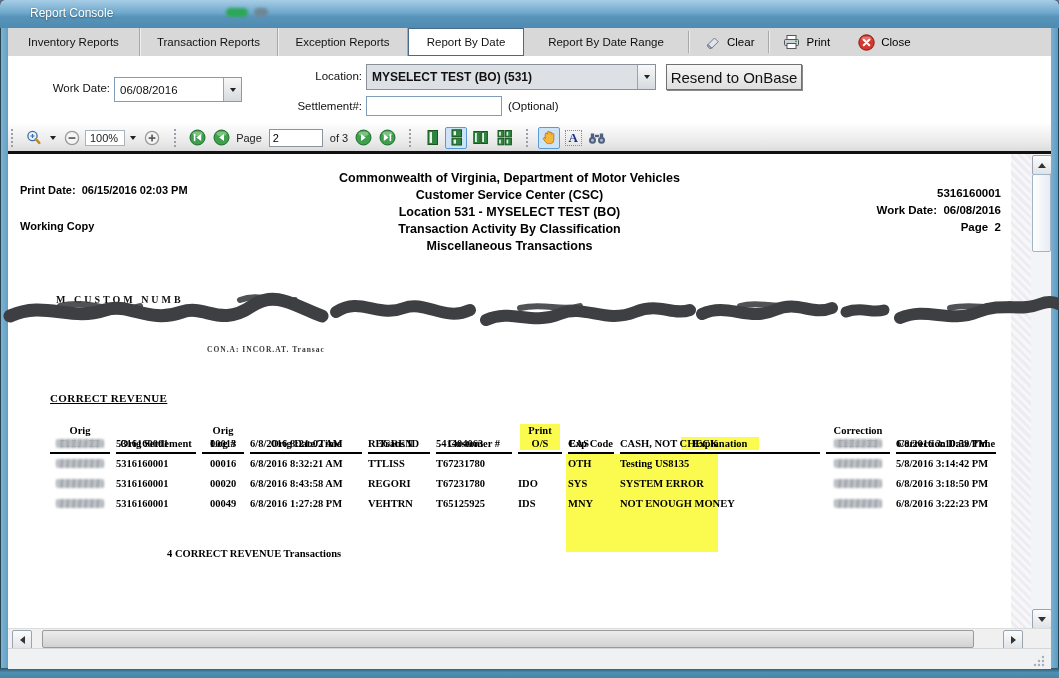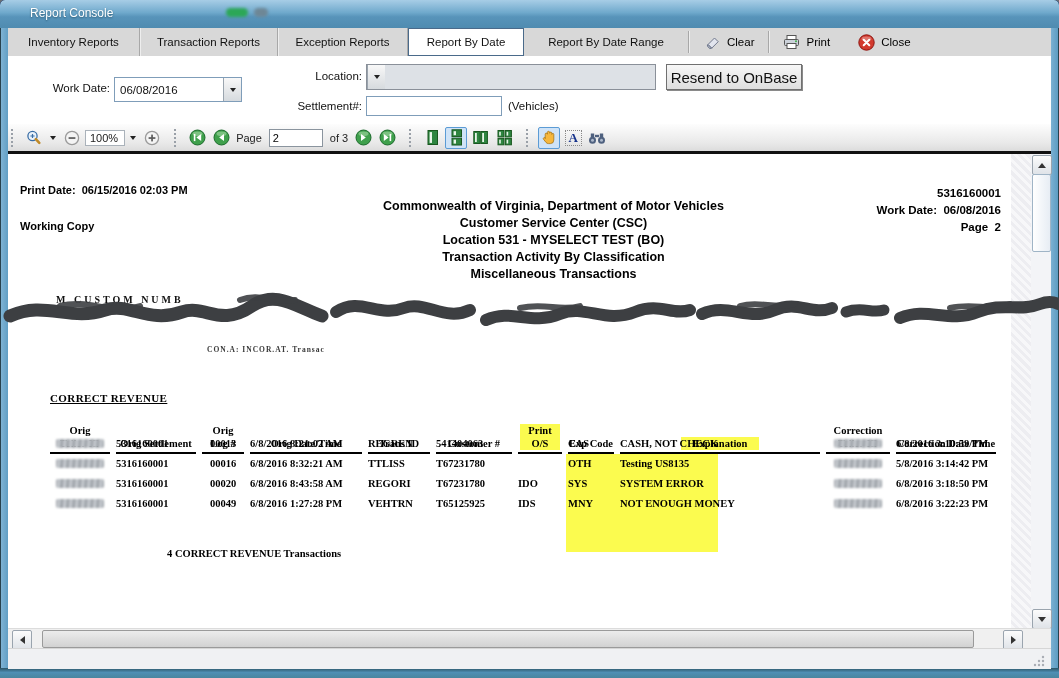--- a/index.html
+++ b/index.html
@@ -48,21 +48,21 @@
   .page-input{width:46px;height:16px;border:1px solid #8a949e;font-size:11px;padding:0 3px;margin:0 4px;font-family:"Liberation Sans",sans-serif;}
   .tlabel{margin:0 3px;}
   .atool{font-family:"Liberation Serif",serif;font-weight:bold;color:#16328c;font-size:13px;border:1px dotted #8a8a8a;padding:0 3px;line-height:14px;}
   .sepline{position:absolute;left:0;top:123px;width:1043px;height:3px;background:#111;}
   
   .viewport{position:absolute;left:0;top:126px;width:1043px;height:474px;background:#fff;}
   .rpage{position:absolute;left:0;top:0;width:1003px;height:474px;background:#fff;color:#000;}
   .outstrip{position:absolute;left:1003px;top:0;width:20px;height:474px;
     background:repeating-linear-gradient(45deg,#f7f7f9 0 3px,#ededf1 3px 6px);}
   .hdr-sans{font-weight:bold;font-size:11px;white-space:nowrap;}
-  .centerblock{position:absolute;left:0;width:1003px;top:44px;text-align:center;font-weight:bold;font-size:12.5px;line-height:17px;padding-left:44px;}
+  .centerblock{position:absolute;left:0;width:1003px;top:16px;text-align:center;font-weight:bold;font-size:12.5px;line-height:17px;}
   .rightblock{position:absolute;right:10px;top:31px;text-align:right;font-weight:bold;font-size:11.5px;line-height:17px;}
   .frag-large{position:absolute;left:48px;top:140px;font:bold 10px "Liberation Serif",serif;letter-spacing:3px;color:#111;z-index:1;}
   .frag-small{position:absolute;left:199px;top:191px;font:bold 7.5px "Liberation Serif",serif;letter-spacing:1px;color:#3a3a3a;}
   .sectitle{position:absolute;left:42px;top:238px;font:bold 11px "Liberation Serif",serif;text-decoration:underline;letter-spacing:.4px;}
   .yellow-block{position:absolute;left:558px;top:300px;width:152px;height:98px;z-index:0;}
   .rtable{position:absolute;left:42px;top:258px;display:grid;
     grid-template-columns:60px 80px 42px 112px 62px 76px 44px 46px 200px 64px 100px;
     column-gap:6px;grid-auto-rows:20px;font:bold 10.5px "Liberation Serif",serif;z-index:1;}
   .th{display:flex;flex-direction:column;justify-content:flex-end;align-items:center;text-align:center;
     border-bottom:2px solid #000;height:38px;line-height:13px;padding-bottom:2px;grid-row:1;}
@@ -163,32 +163,33 @@
       <span class="flabel" style="left:28px;top:26px;width:74px">Work Date:</span>
       <div class="combo" style="left:106px;top:21px;width:126px;height:23px">
         <span class="val">06/08/2016</span>
         <span class="combo-btn">
             <span class="caret"></span>
           </span>
       </div>
 
       <span class="flabel" style="left:258px;top:14px;width:96px">Location:</span>
       <div class="combo loc" style="left:358px;top:8px;width:288px;height:24px">
+        <span class="val">MYSELECT TEST (BO) (531)</span>
         <span class="combo-btn">
             <span class="caret"></span>
           </span>
       </div>
 
       <div class="btn" style="left:658px;top:8px;width:134px;height:24px">
         <span>Resend to OnBase</span>
       </div>
 
       <span class="flabel" style="left:238px;top:44px;width:116px">Settlement#:</span>
       <input class="tinput" style="left: 358px; top: 40px; width: 126px; height: 16px;" value="">
-      <span class="flabel" style="left:500px;top:44px;width:70px;text-align:left">(Vehicles)</span>
+      <span class="flabel" style="left:500px;top:44px;width:70px;text-align:left">(Optional)</span>
     </div>
 
     <div class="vtoolbar">
       <span class="grip"></span>
       <span class="tool">
         <svg width="17" height="16" viewBox="0 0 17 16">
             <circle cx="6.5" cy="6" r="4.6" fill="#e9f2fb" stroke="#3a6ea5" stroke-width="1.3"></circle>
             <path d="M4.4,6 h4.2 M6.5,3.9 v4.2" stroke="#3a6ea5" stroke-width="1.2"></path>
             <path d="M9.8,9.2 L13.3,12.8" stroke="#c08a28" stroke-width="2.6" stroke-linecap="round"></path>
           </svg>

